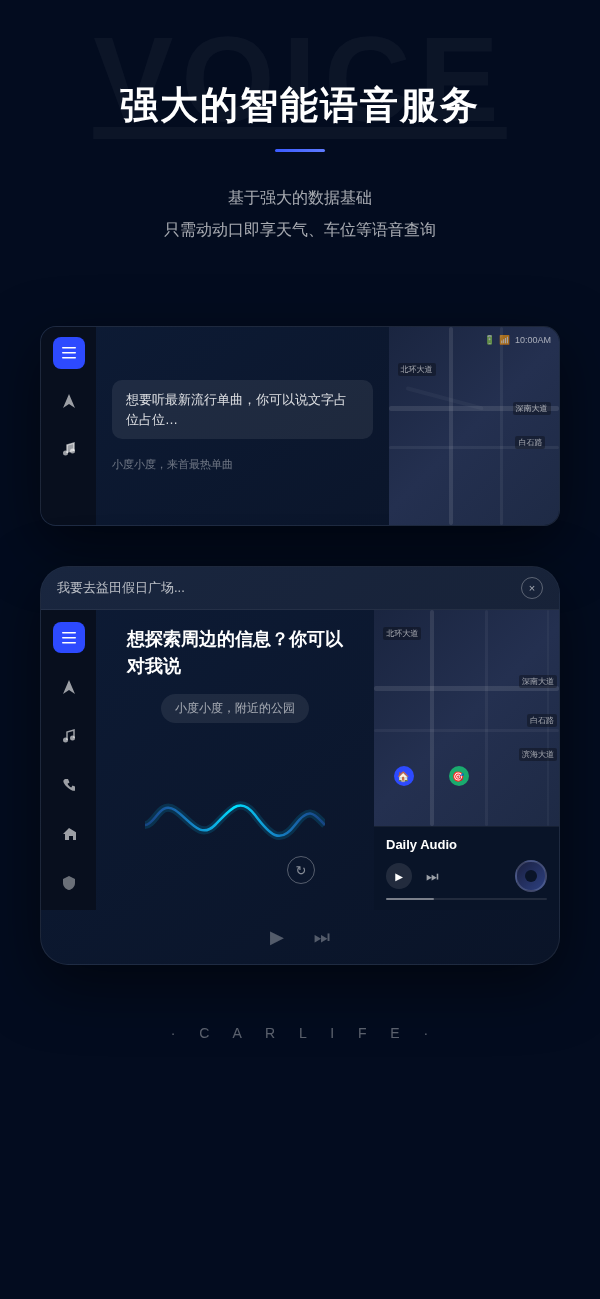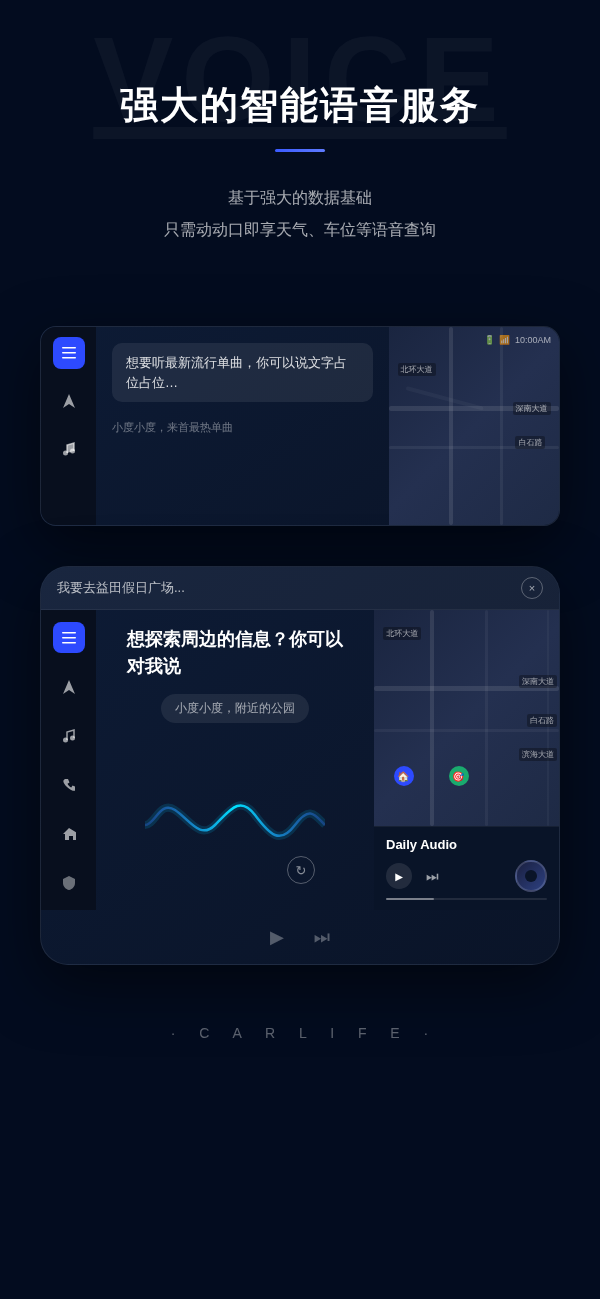--- a/index.html
+++ b/index.html
@@ -114,21 +114,21 @@
     .screen1-main {
       flex: 1;
       display: flex;
     }
 
     .screen1-left {
       flex: 1;
       padding: 16px;
       display: flex;
       flex-direction: column;
-      justify-content: flex-start;
+      justify-content: center;
     }
 
     .screen1-chat-bubble {
       background: rgba(255,255,255,0.08);
       border-radius: 10px;
       padding: 10px 14px;
       margin-bottom: 10px;
     }
 
     .screen1-chat-text {

